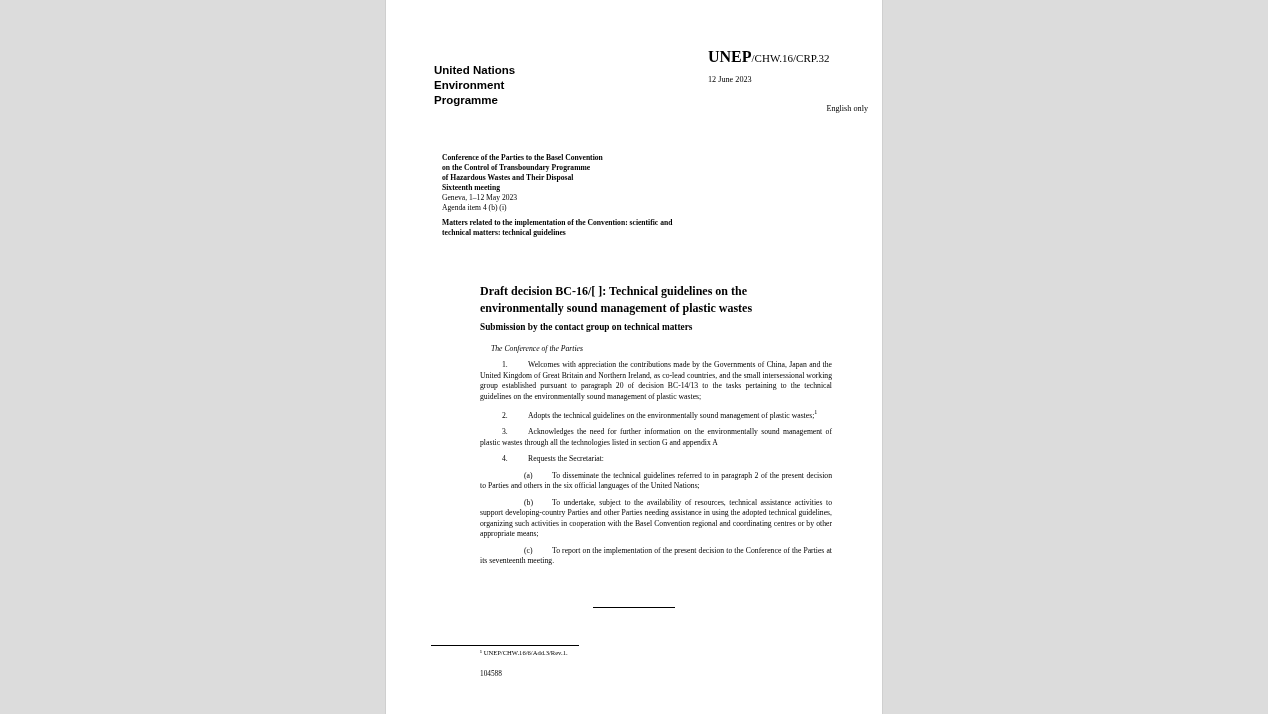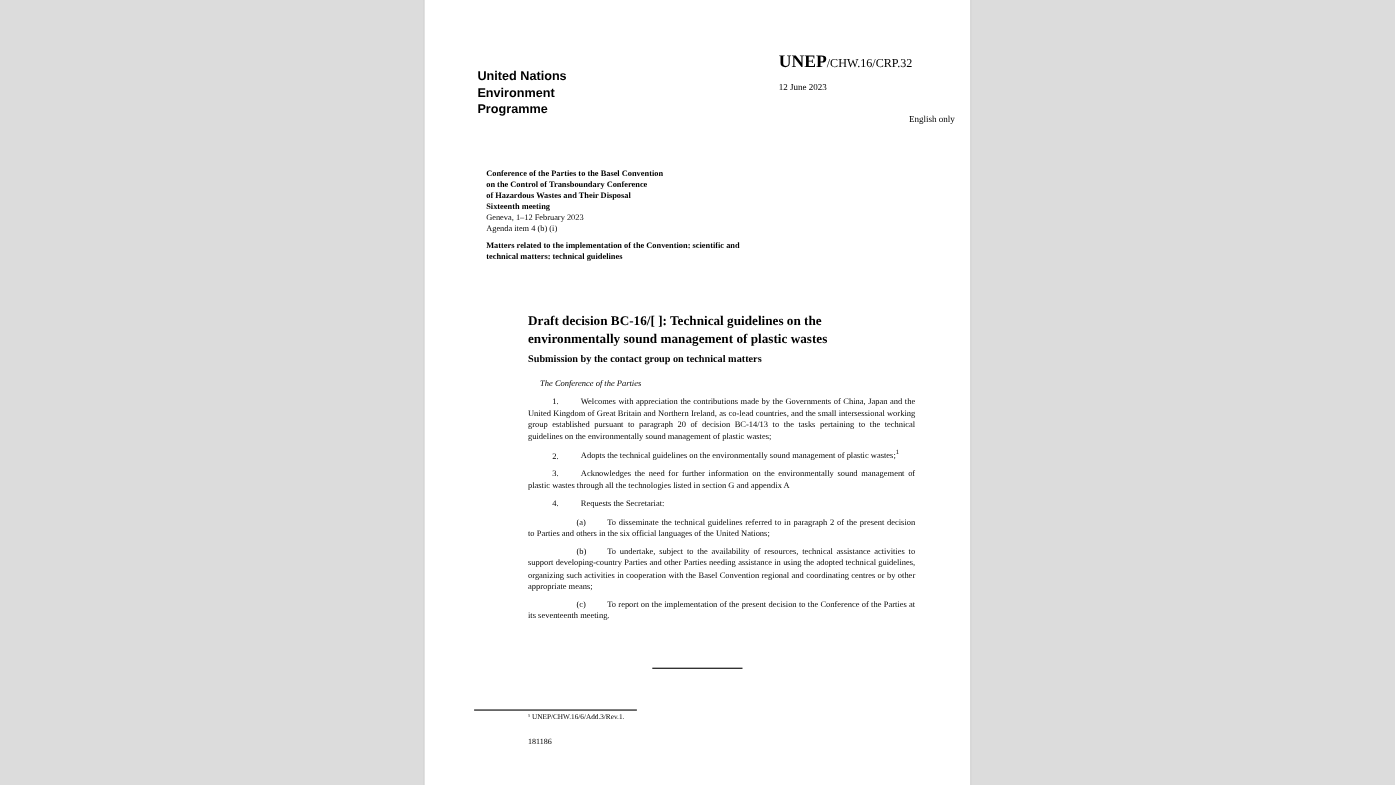--- a/index.html
+++ b/index.html
@@ -189,24 +189,24 @@
       </div>
 
       <div class="symbol-block">
         <div class="symbol-line"><span class="bold">UNEP</span><span>/CHW.16/CRP.32</span></div>
         <div class="doc-date">12 June 2023</div>
         <div class="doc-lang">English only</div>
       </div>
 
       <div class="meeting">
         <div class="b">Conference of the Parties to the Basel Convention</div>
-        <div class="b">on the Control of Transboundary Conference</div>
+        <div class="b">on the Control of Transboundary Programme</div>
         <div class="b">of Hazardous Wastes and Their Disposal</div>
         <div class="b">Sixteenth meeting</div>
-        <div class="plain">Geneva, 1–12 February 2023</div>
+        <div class="plain">Geneva, 1–12 May 2023</div>
         <div class="plain">Agenda item 4 (b) (i)</div>
         <div class="gap"></div>
         <div class="b">Matters related to the implementation of the Convention: scientific and technical matters: technical guidelines</div>
       </div>
 
       <div class="title">Draft decision BC-16/[  ]: Technical guidelines on the environmentally sound management of plastic wastes</div>
       <div class="subtitle">Submission by the contact group on technical matters</div>
 
       <div class="body">
         <div class="lead">The Conference of the Parties</div>
@@ -236,17 +236,17 @@
         </div>
 
         <div class="para">
           <span class="letter">(c)</span><span>To report on the implementation of the present decision to the Conference of the Parties at its seventeenth meeting.</span>
         </div>
       </div>
 
       <div class="center-rule"></div>
       <div class="footnote-rule"></div>
       <div class="footnote">¹ UNEP/CHW.16/6/Add.3/Rev.1.</div>
-      <div class="jobnum">181186</div>
+      <div class="jobnum">104588</div>
 
     </div>
   </div>
 </div>
 
 </body></html>

